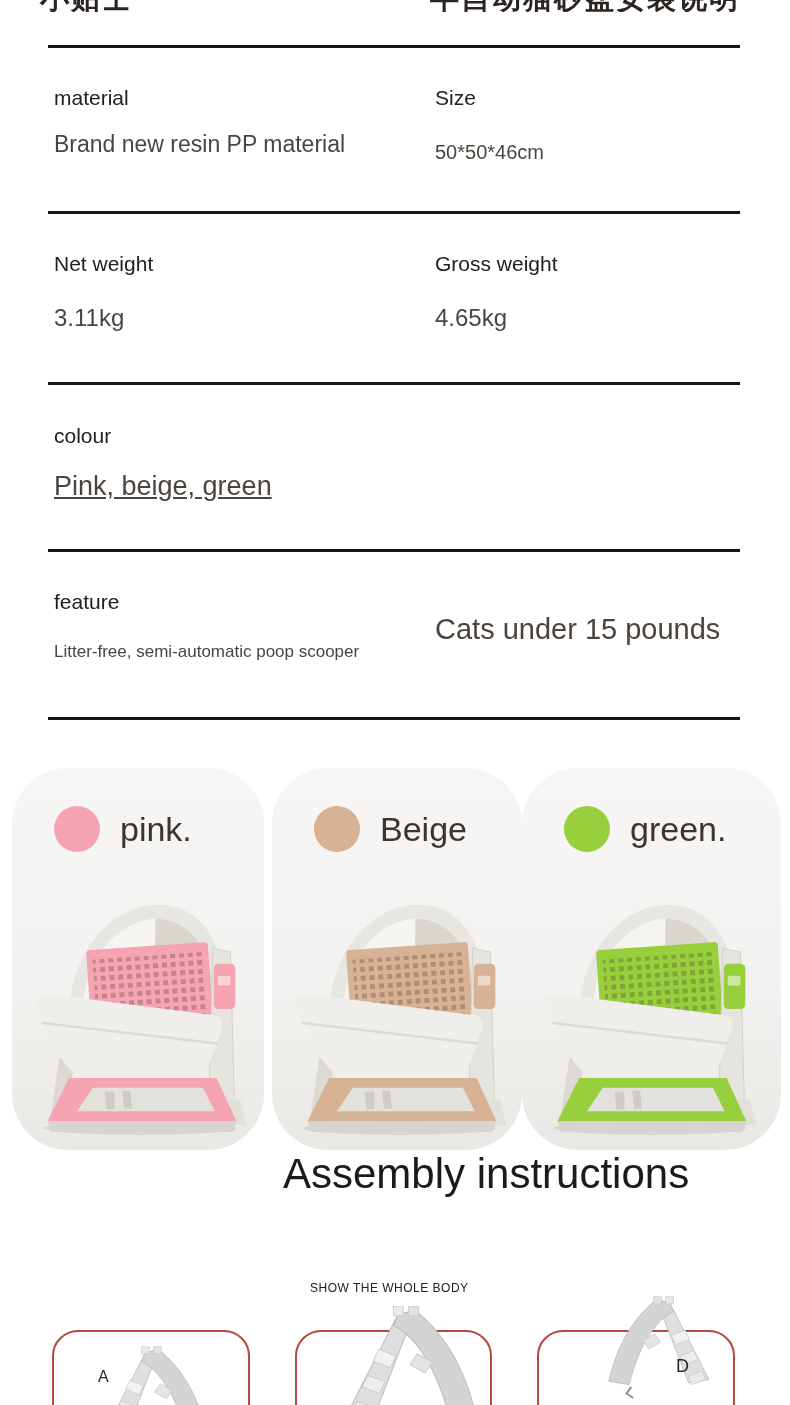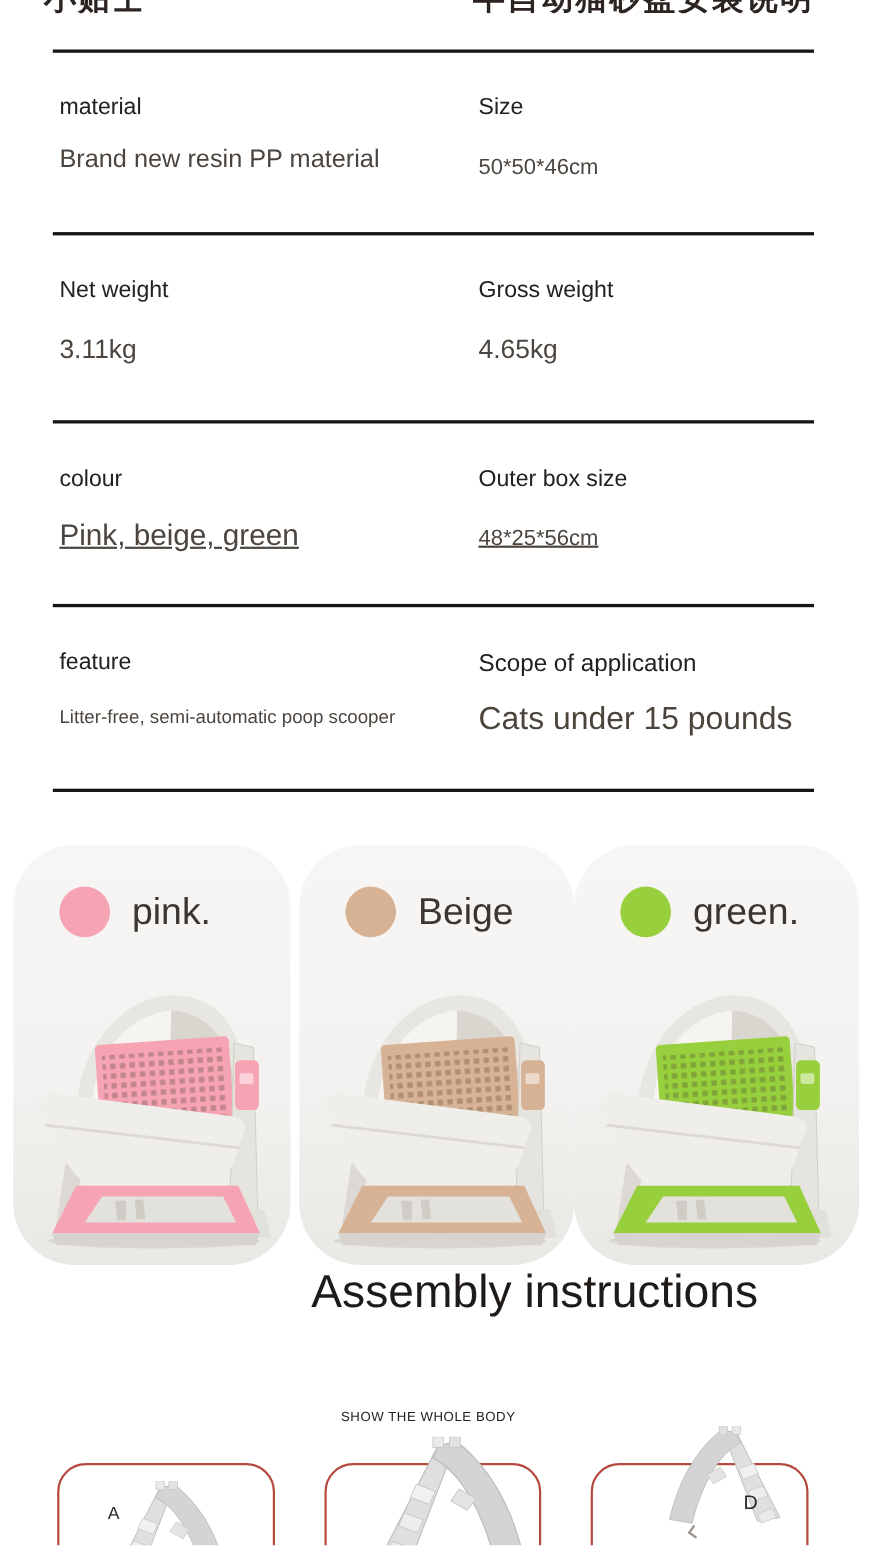--- a/index.html
+++ b/index.html
@@ -168,33 +168,28 @@
       <div class="spec-label">Gross weight</div>
       <div class="spec-value">4.65kg</div>
     </div>
   </div>
 
   <div class="spec-row r3" style="top:424px">
     <div class="cell-left">
       <div class="spec-label">colour</div>
       <div class="spec-value">Pink, beige, green</div>
     </div>
-    <div class="cell-right">
-      <div class="spec-label">Outer box size</div>
-      <div class="spec-value">48*25*56cm</div>
-    </div>
   </div>
 
   <div class="spec-row r4" style="top:590px">
     <div class="cell-left">
       <div class="spec-label">feature</div>
       <div class="spec-value">Litter-free, semi-automatic poop scooper</div>
     </div>
     <div class="cell-right">
-      <div class="spec-label">Scope of application</div>
       <div class="spec-value">Cats under 15 pounds</div>
     </div>
   </div>
 
   <div class="card card1" style="--accent: #f6a3b4;">
     <div class="variant-head">
       <div class="swatch-dot"></div>
       <div class="variant-label">pink.</div>
     </div>
     <svg class="product-svg" viewBox="0 0 240 250">

